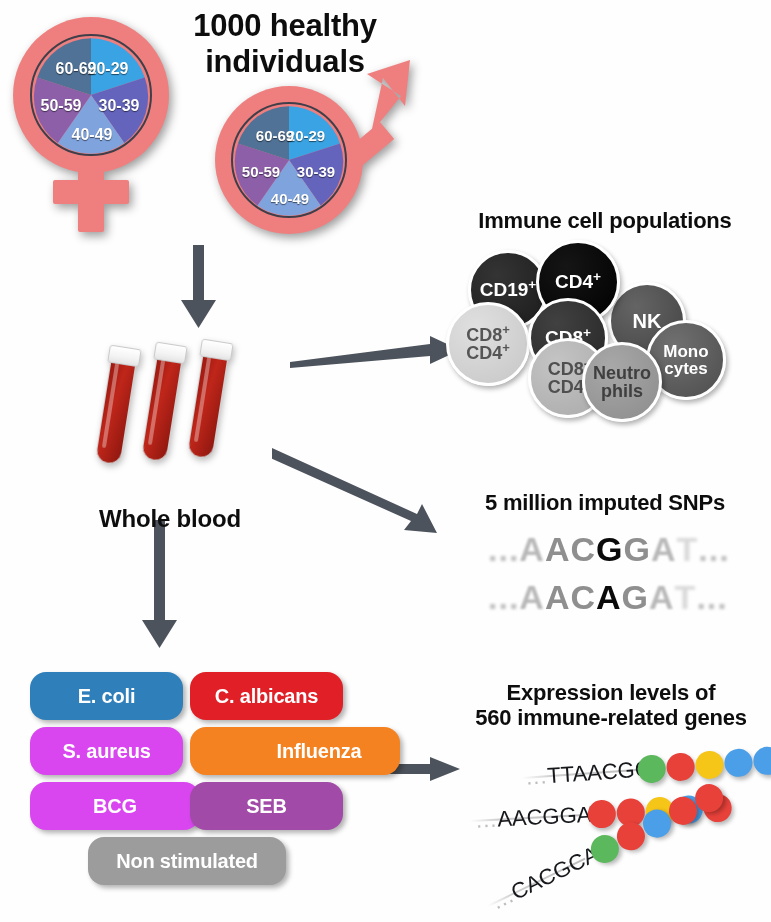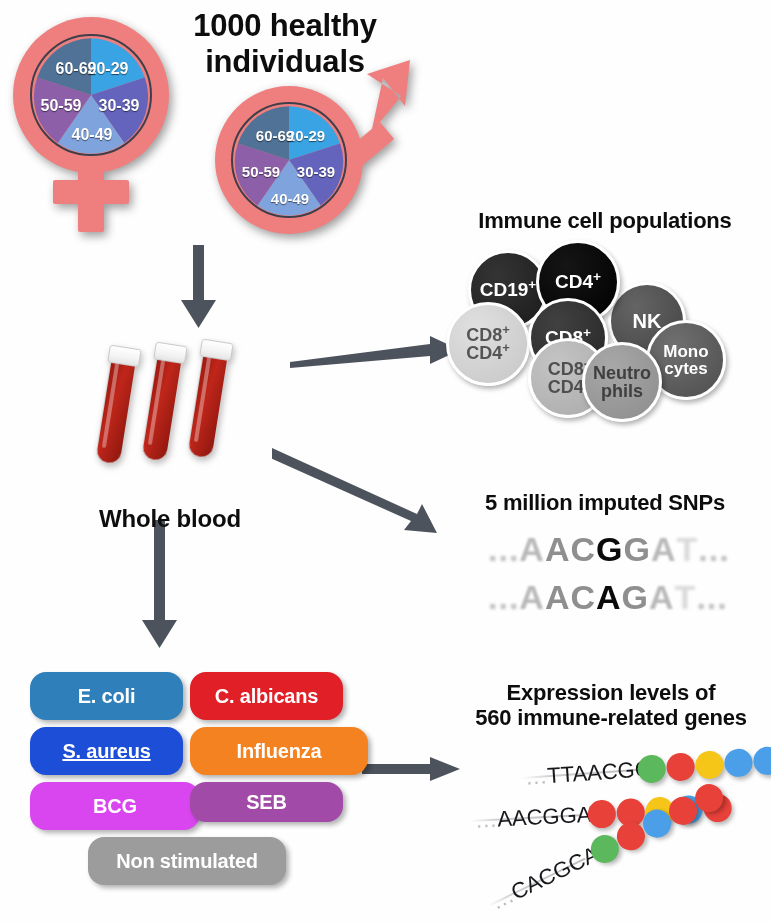--- a/index.html
+++ b/index.html
@@ -261,30 +261,30 @@
   </div>
 </div>
 
 <div class="abs" style="left:30px;top:672px;width:320px;height:225px;">
   <div class="pill" style="left:0px;top:0px;width:153px;height:48px;background:#2f7fbb;">
     <span>E. coli</span>
   </div>
   <div class="pill" style="left:160px;top:0px;width:153px;height:48px;background:#e01f26;">
     <span>C. albicans</span>
   </div>
-  <div class="pill" style="left:0px;top:55px;width:153px;height:48px;background:#1d4ed8;text-decoration:underline;">
+  <div class="pill" style="left:0px;top:55px;width:153px;height:48px;background:#d946ef;">
     <span>S. aureus</span>
   </div>
-  <div class="pill" style="left:160px;top:55px;width:178px;height:48px;background:#f58220;">
+  <div class="pill" style="left:160px;top:55px;width:162px;height:48px;background:#f58220;padding-left:48px;">
     <span>Influenza</span>
   </div>
   <div class="pill" style="left:0px;top:110px;width:170px;height:48px;background:#d946ef;">
     <span>BCG</span>
   </div>
-  <div class="pill" style="left:160px;top:110px;width:153px;height:40px;background:#a14aa8;">
+  <div class="pill" style="left:160px;top:110px;width:153px;height:48px;background:#a14aa8;">
     <span>SEB</span>
   </div>
   <div class="pill" style="left:58px;top:165px;width:198px;height:48px;background:#9c9c9c;">
     <span>Non stimulated</span>
   </div>
 </div>
 
 <div class="hdr abs" style="left:455px;top:680px;width:312px;font-size:22px;">
   <div>Expression levels of</div>
   <div>560 immune-related genes</div>

